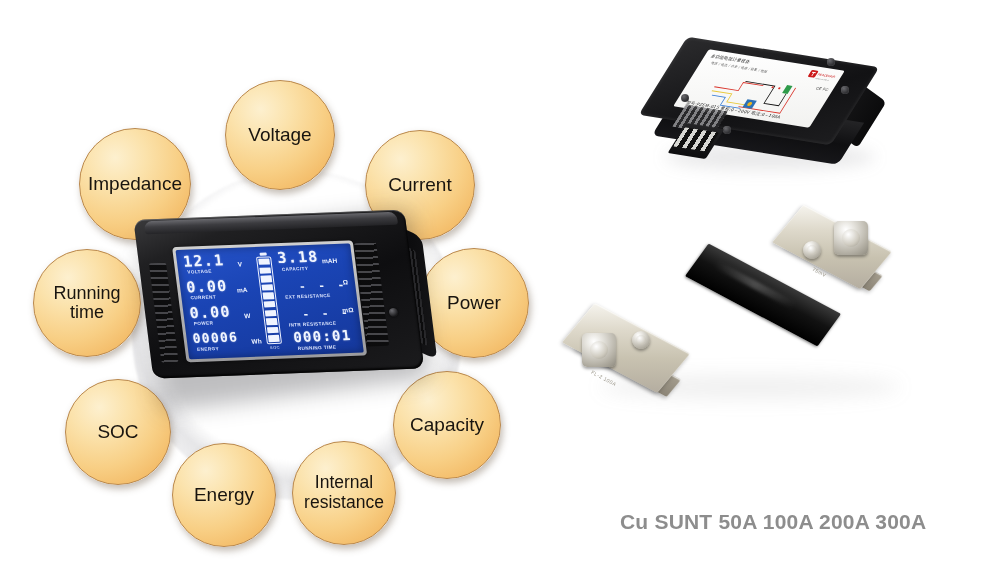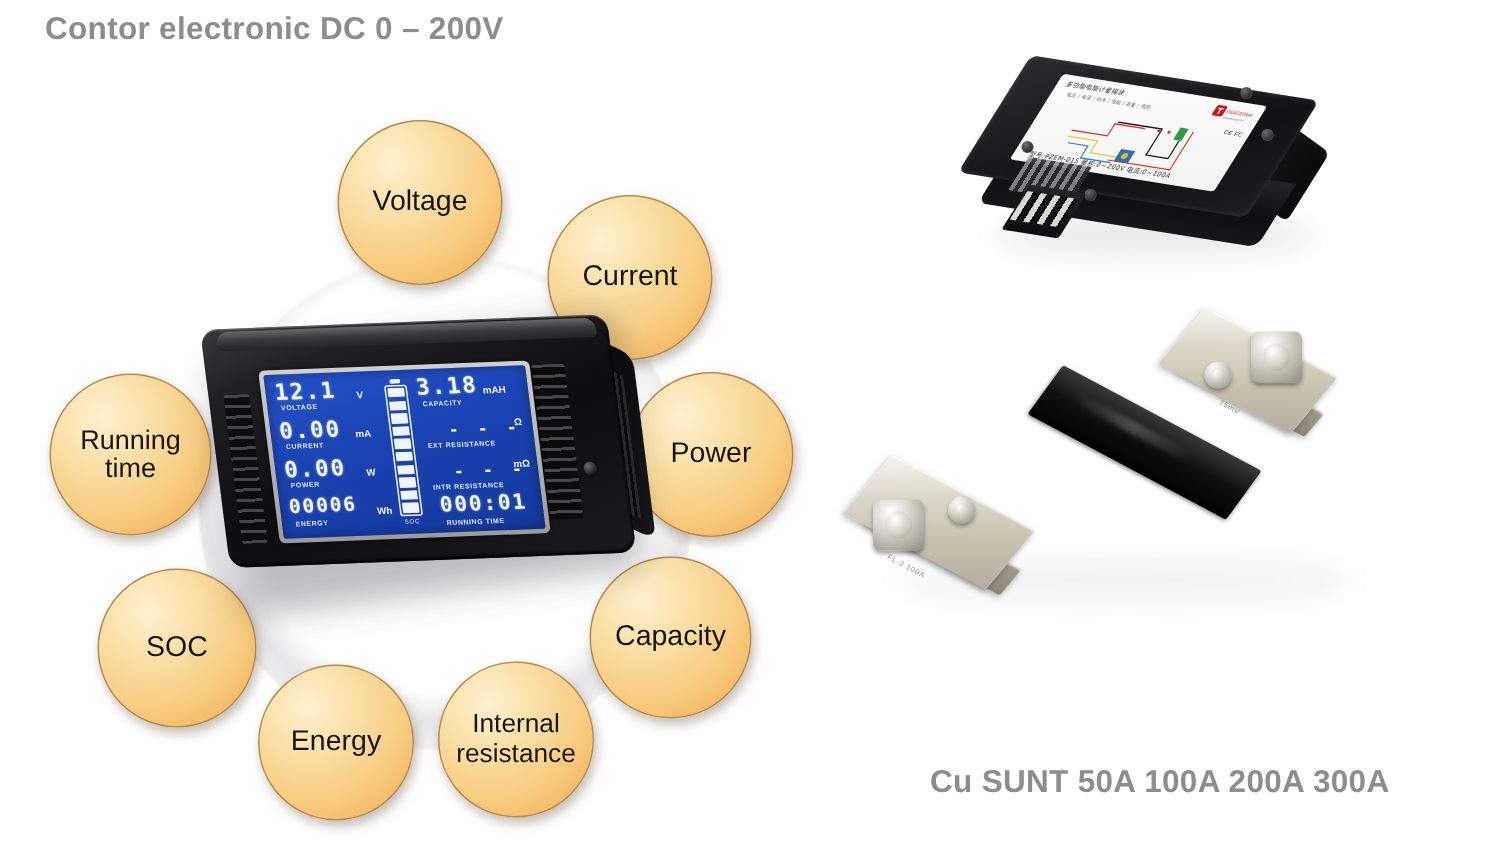--- a/index.html
+++ b/index.html
@@ -280,32 +280,34 @@
   .bolt.sml::after{content:"";position:absolute;left:4px;top:4px;width:10px;height:10px;
     border-radius:50%;background:radial-gradient(circle at 35% 30%,#fff,#c9c5ba 70%);}
   .engrave{position:absolute;font-size:5px;color:#8a8576;letter-spacing:.5px;
     font-family:"Liberation Sans",sans-serif;opacity:.85;}
 </style>
 </head>
 <body>
 
 <div class="stage">
 
-  <div class="title">Contor electronic DC 0 – 200V</div>
 
   <div class="subtitle">Cu SUNT 50A 100A 200A 300A</div>
 
   <div class="left-panel">
 
     <div class="halo"></div>
 
     <div class="bubble" style="left:225px;top:25px;width:110px;height:110px;">
       <span>Voltage</span>
     </div>
 
+    <div class="bubble" style="left:79px;top:73px;width:112px;height:112px;">
+      <span>Impedance</span>
+    </div>
 
     <div class="bubble" style="left:365px;top:75px;width:110px;height:110px;">
       <span>Current</span>
     </div>
 
     <div class="bubble small" style="left:33px;top:194px;width:108px;height:108px;">
       <span>Running time</span>
     </div>
 
     <div class="bubble" style="left:419px;top:193px;width:110px;height:110px;">

